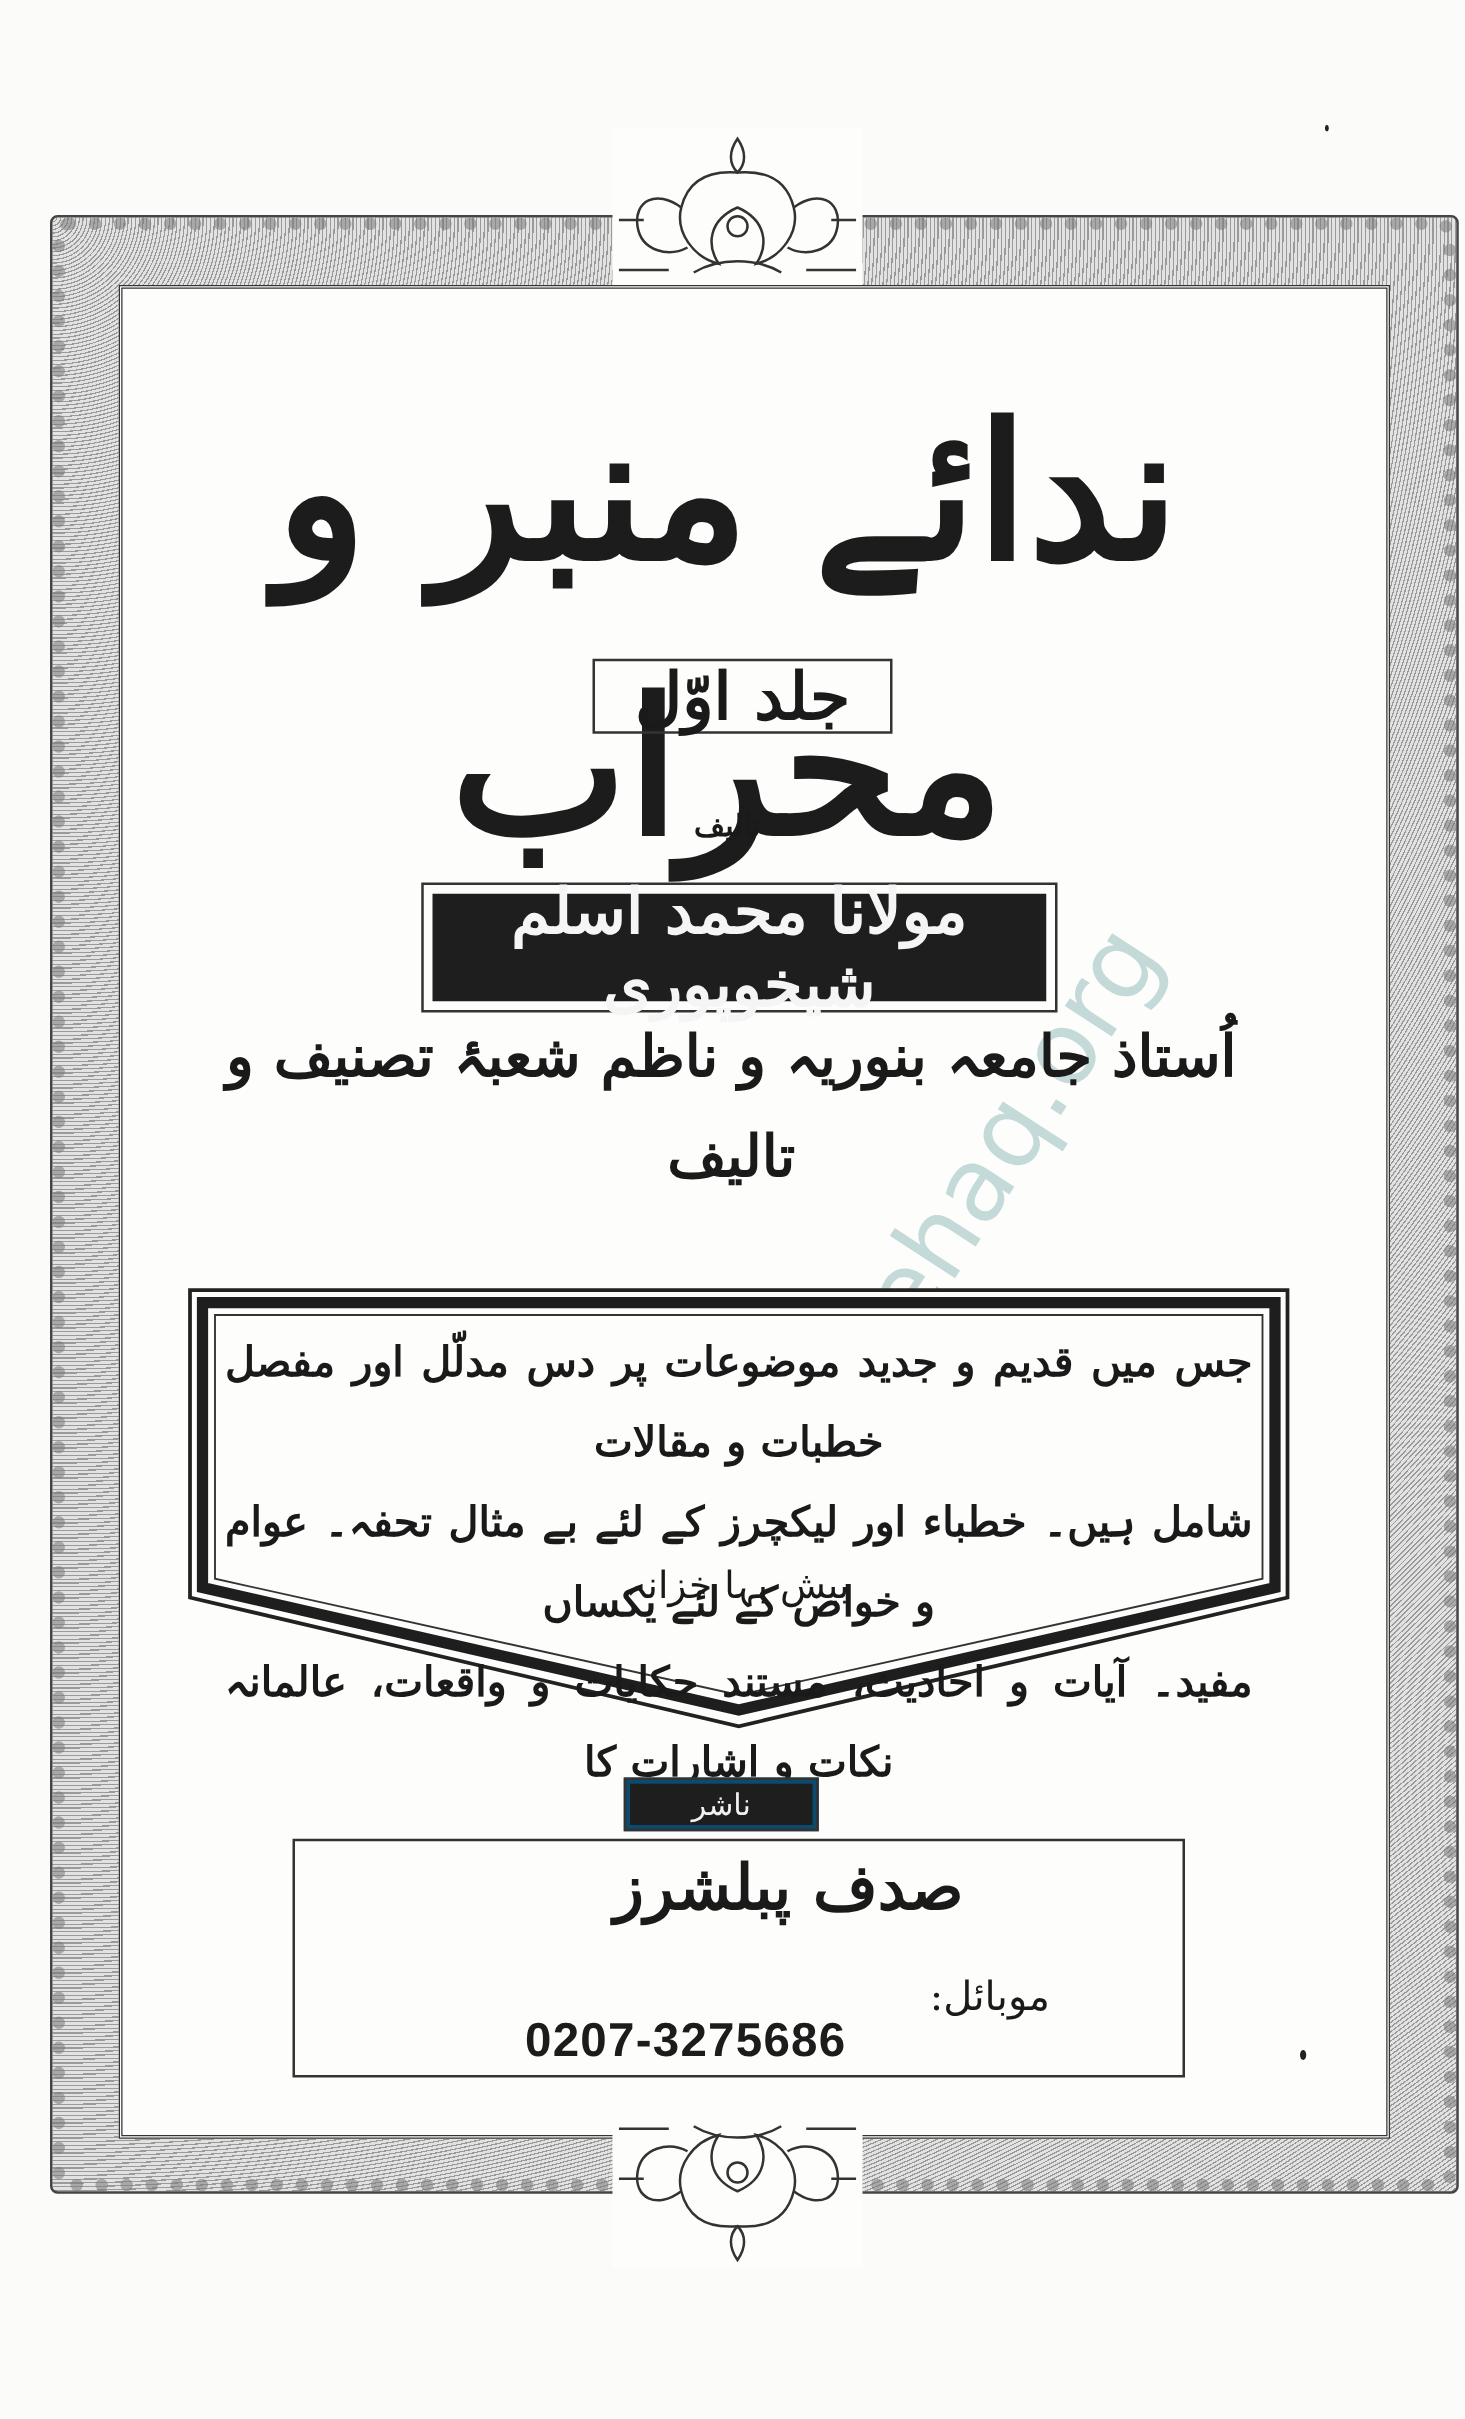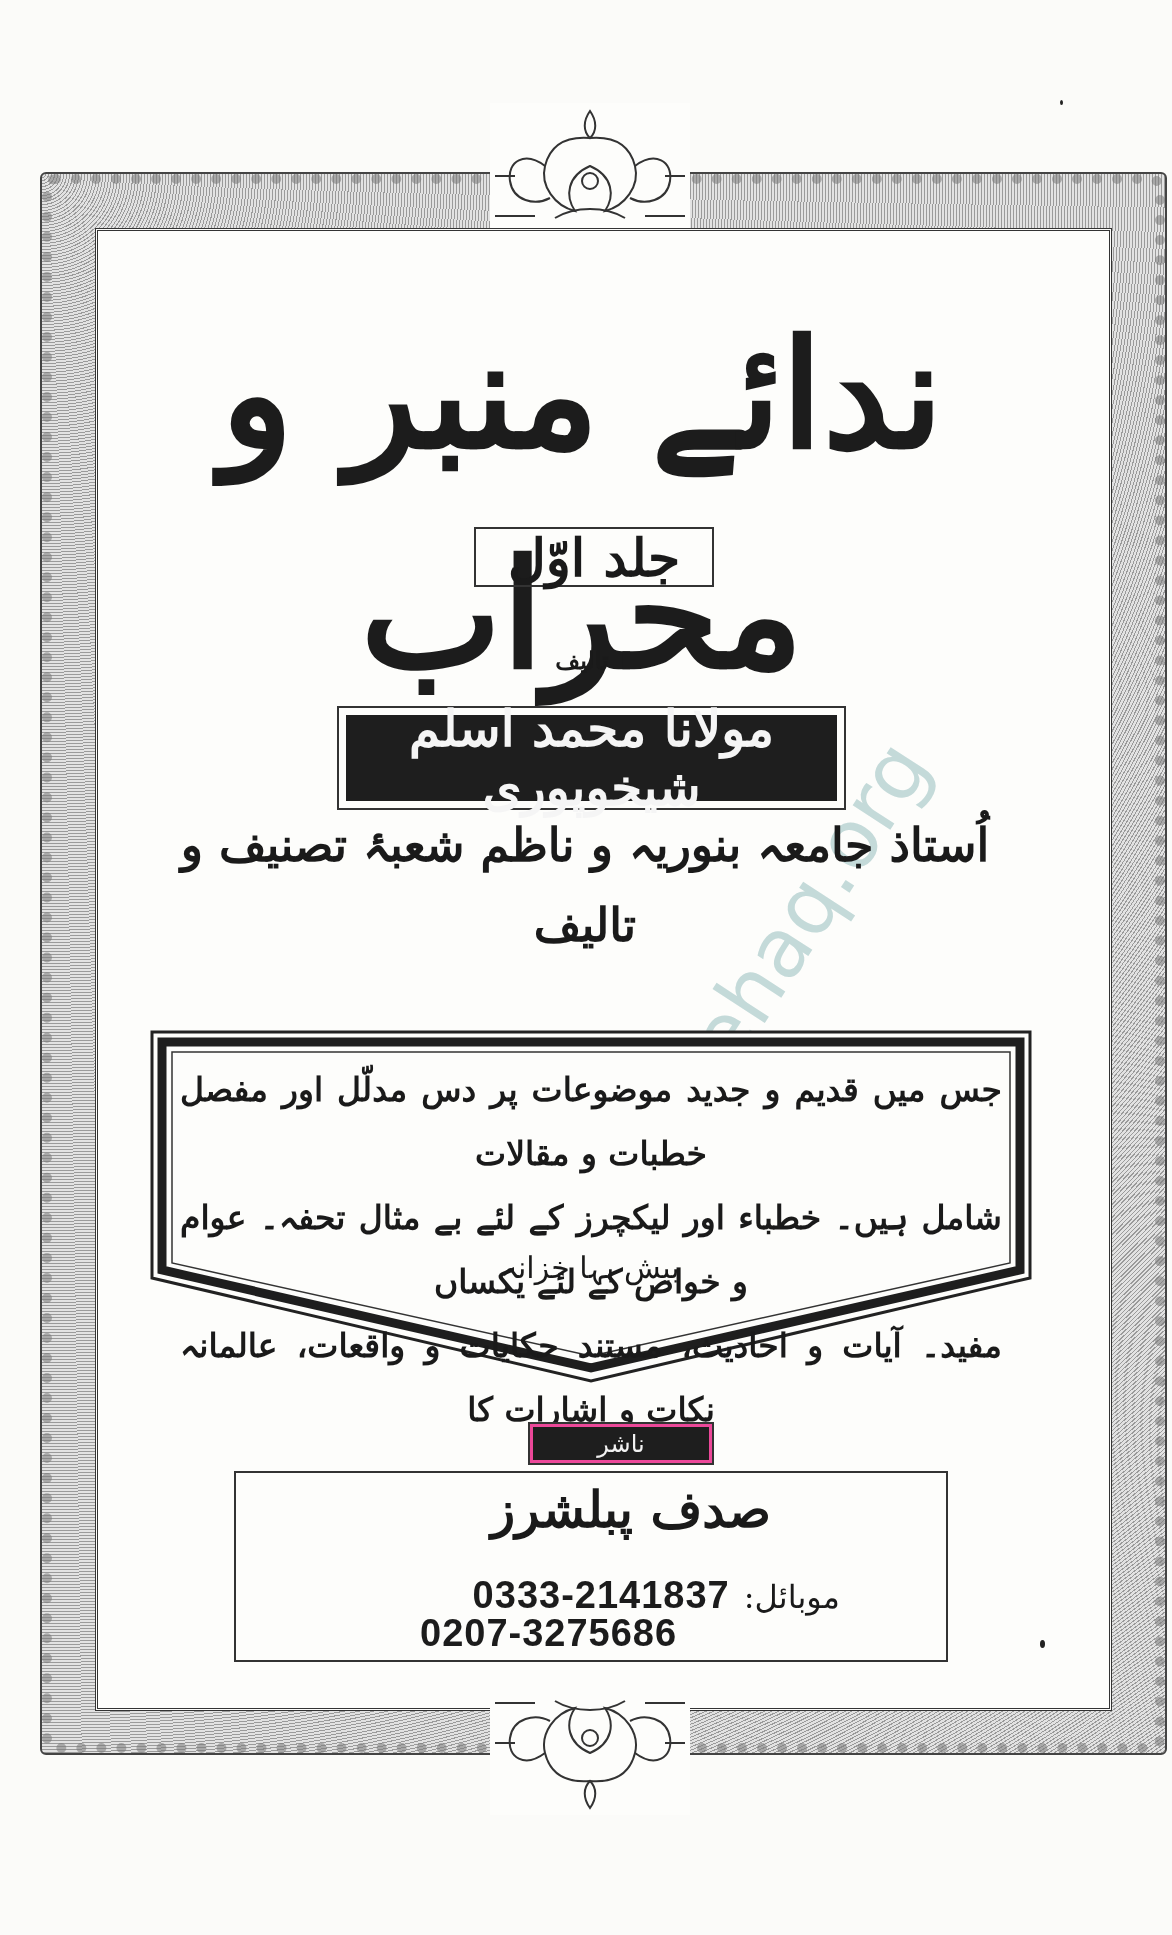--- a/index.html
+++ b/index.html
@@ -18,21 +18,21 @@
   .vol-box { left:474px; top:527px; width:240px; height:60px; border:2px solid #333; box-sizing:border-box; display:flex; align-items:center; justify-content:center; font-family:"DejaVu Serif", serif; font-weight:bold; font-size:52px; }
   .talif { left:482px; top:646px; width:200px; font-family:"DejaVu Serif", serif; font-weight:bold; font-size:24px; }
   .author-box { left:337px; top:686px; width:509px; height:104px; border:2px solid #333; box-sizing:border-box; padding:7px; background:#fdfdfb;margin-top:20px; }
   .author-inner { width:100%; height:100%; background:#1e1e1e; color:#f5f5f5; display:flex; align-items:center; justify-content:center; font-family:"DejaVu Serif", serif; font-weight:bold; font-size:50px; }
   .affil { left:150px; top:805px; width:870px; font-family:"DejaVu Serif", serif; font-weight:bold; font-size:46px; line-height:80px; }
   .watermark { left:360px; top:1000px; font-family:"DejaVu Sans", sans-serif; font-size:82px; color:#9fc3c3; opacity:.6; transform:rotate(-57deg); transform-origin:center; white-space:nowrap; }
   .pent { left:148px; top:1028px; width:886px; height:357px; }
   .pent svg { width:100%; height:100%; }
   .pent-text { left:180px; top:1058px; width:822px; font-family:"DejaVu Serif", serif; font-weight:bold; font-size:33px; line-height:64px; text-align:justify; text-align-last:center; }
   .pent-last { left:380px; top:1250px; width:420px; font-family:"DejaVu Serif", serif; font-size:30px; }
-  .pub-label { left:528px; top:1422px; width:186px; height:43px; border:2px solid #333; box-sizing:border-box; padding:3px; background:#ec4899; z-index:2; }
+  .pub-label { left:499px; top:1422px; width:156px; height:43px; border:2px solid #333; box-sizing:border-box; padding:3px; background:#0c4a6e; z-index:2; }
   .pub-label-inner { width:100%; height:100%; background:#1e1e1e; color:#f2f2f2; display:flex; align-items:center; justify-content:center; font-size:24px; letter-spacing:8px; }
   .pub-box { left:234px; top:1471px; width:714px; height:191px; border:2px solid #333; box-sizing:border-box; }
   .pub-name { left:234px; top:1475px; width:714px; font-family:"DejaVu Serif", serif; font-weight:bold; font-size:50px; line-height:70px;padding-left:40px; }
   .phone-row { left:400px; top:1555px; width:440px; display:flex; align-items:baseline; justify-content:flex-end; gap:14px; }
   .phone { font-family:"Liberation Sans", sans-serif; font-weight:bold; font-size:38px; letter-spacing:1px; color:#1c1c1c; }
   .phone-lbl { font-family:"DejaVu Serif", serif; font-size:32px; direction:rtl;margin-top:23px; }
   .phone2 { left:420px; top:1612px; }
   .speck { width:5px; height:8px; background:#222; border-radius:50%; }
 </style>
 </head>
@@ -94,19 +94,18 @@
   <div>مفید۔ آیات و احادیث، مستند حکایات و واقعات، عالمانہ نکات و اشارات کا</div>
 </div>
 <div class="abs rtl pent-last">بیش بہا خزانہ</div>
 
 <div class="abs pub-box"></div>
 <div class="abs pub-label">
   <div class="pub-label-inner rtl">ناشر</div>
 </div>
 <div class="abs rtl pub-name">صدف پبلشرز</div>
 <div class="abs phone-row">
-  <span class="phone">0333-2141837</span>
   <span class="phone-lbl">موبائل:</span>
 </div>
 <div class="abs phone phone2">0207-3275686</div>
 
 <div class="abs speck" style="left:1040px; top:1640px;"></div>
 <div class="abs speck" style="left:1060px; top:100px; width:3px; height:5px;"></div>
 
 </body></html>

